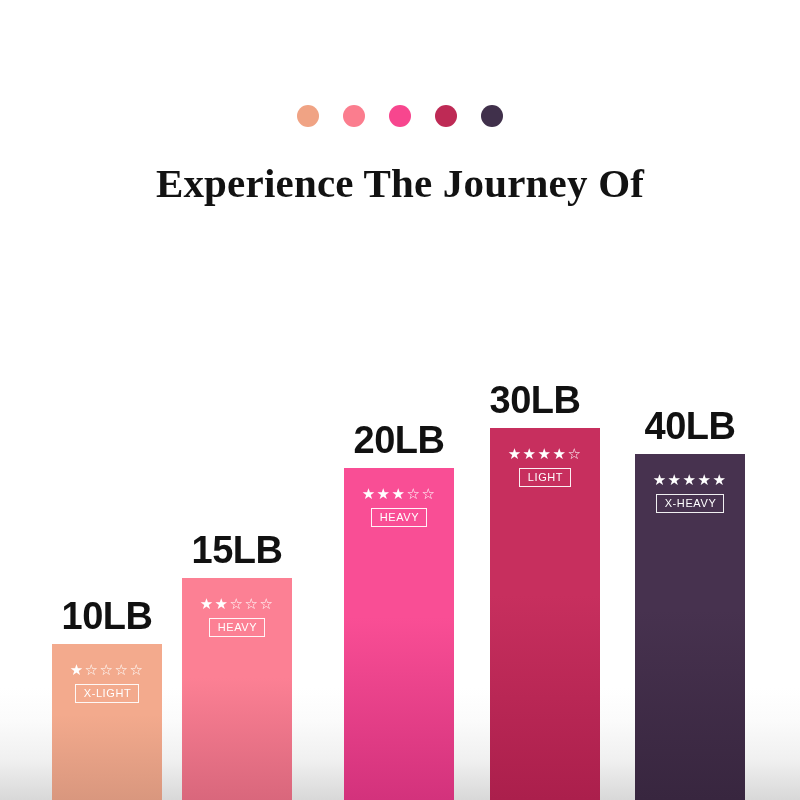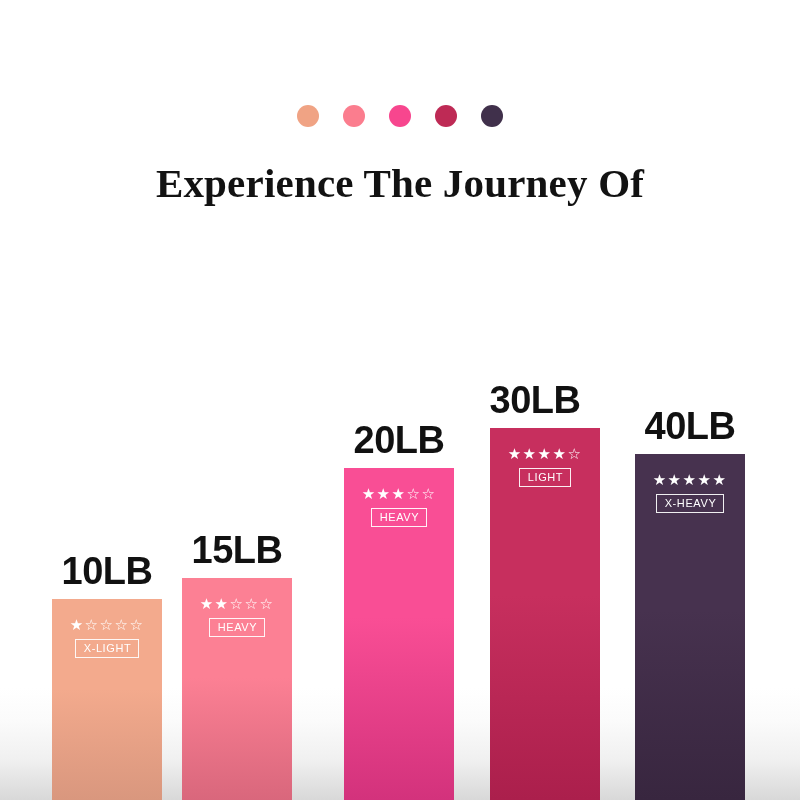--- a/index.html
+++ b/index.html
@@ -135,21 +135,21 @@
       <div class="dot" style="background: rgb(247, 70, 142);"></div>
       <div class="dot" style="background: rgb(190, 42, 85);"></div>
       <div class="dot" style="background: rgb(64, 48, 75);"></div>
     </div>
 
   <div id="title">
     <span class="line">Experience The Journey Of</span>
   </div>
 
   <div id="chart">
-      <div class="bar-group" style="left: 52px; width: 110px; height: 201px;">
+      <div class="bar-group" style="left: 52px; width: 110px; height: 156px;">
         <div class="bar-label">10LB</div>
         <div class="bar" style="width: 110px;">
           <div class="bar-inner" style="background: linear-gradient(rgb(243, 170, 141) 0%, rgb(243, 170, 141) 45%, rgb(217, 151, 126) 100%);"></div>
           <div class="badge">
             <div class="stars">★☆☆☆☆</div>
             <div class="tier">X-LIGHT</div>
           </div>
         </div>
       </div>
       <div class="bar-group" style="left: 182px; width: 110px; height: 222px;">

